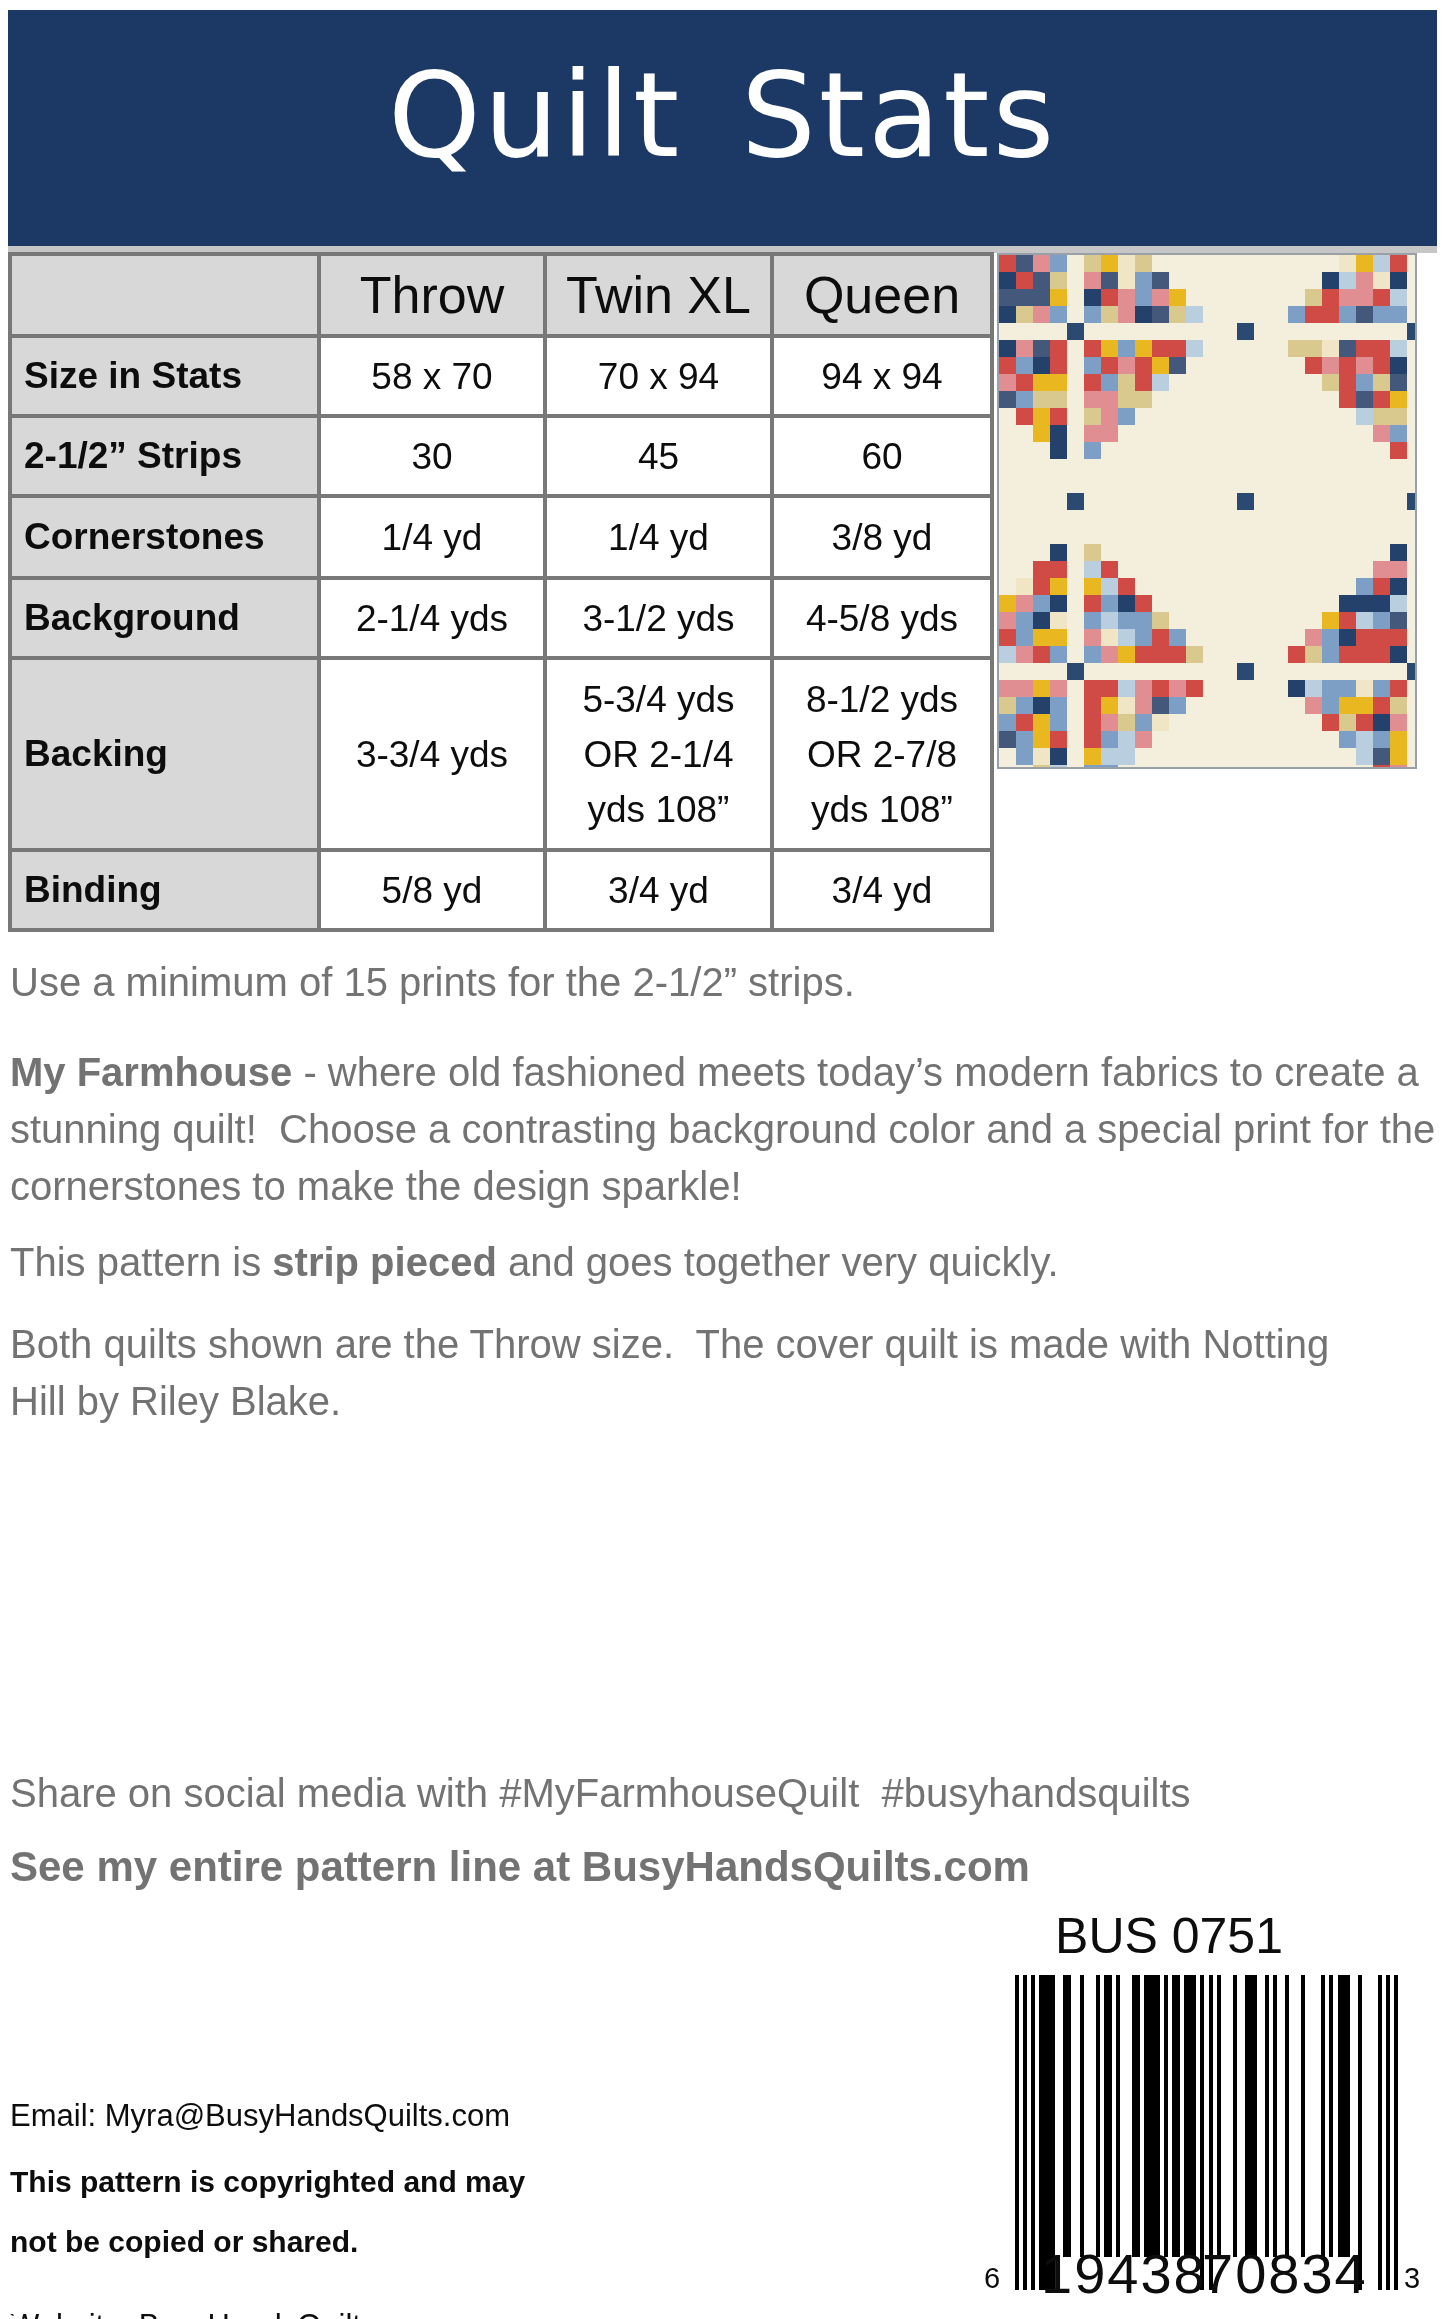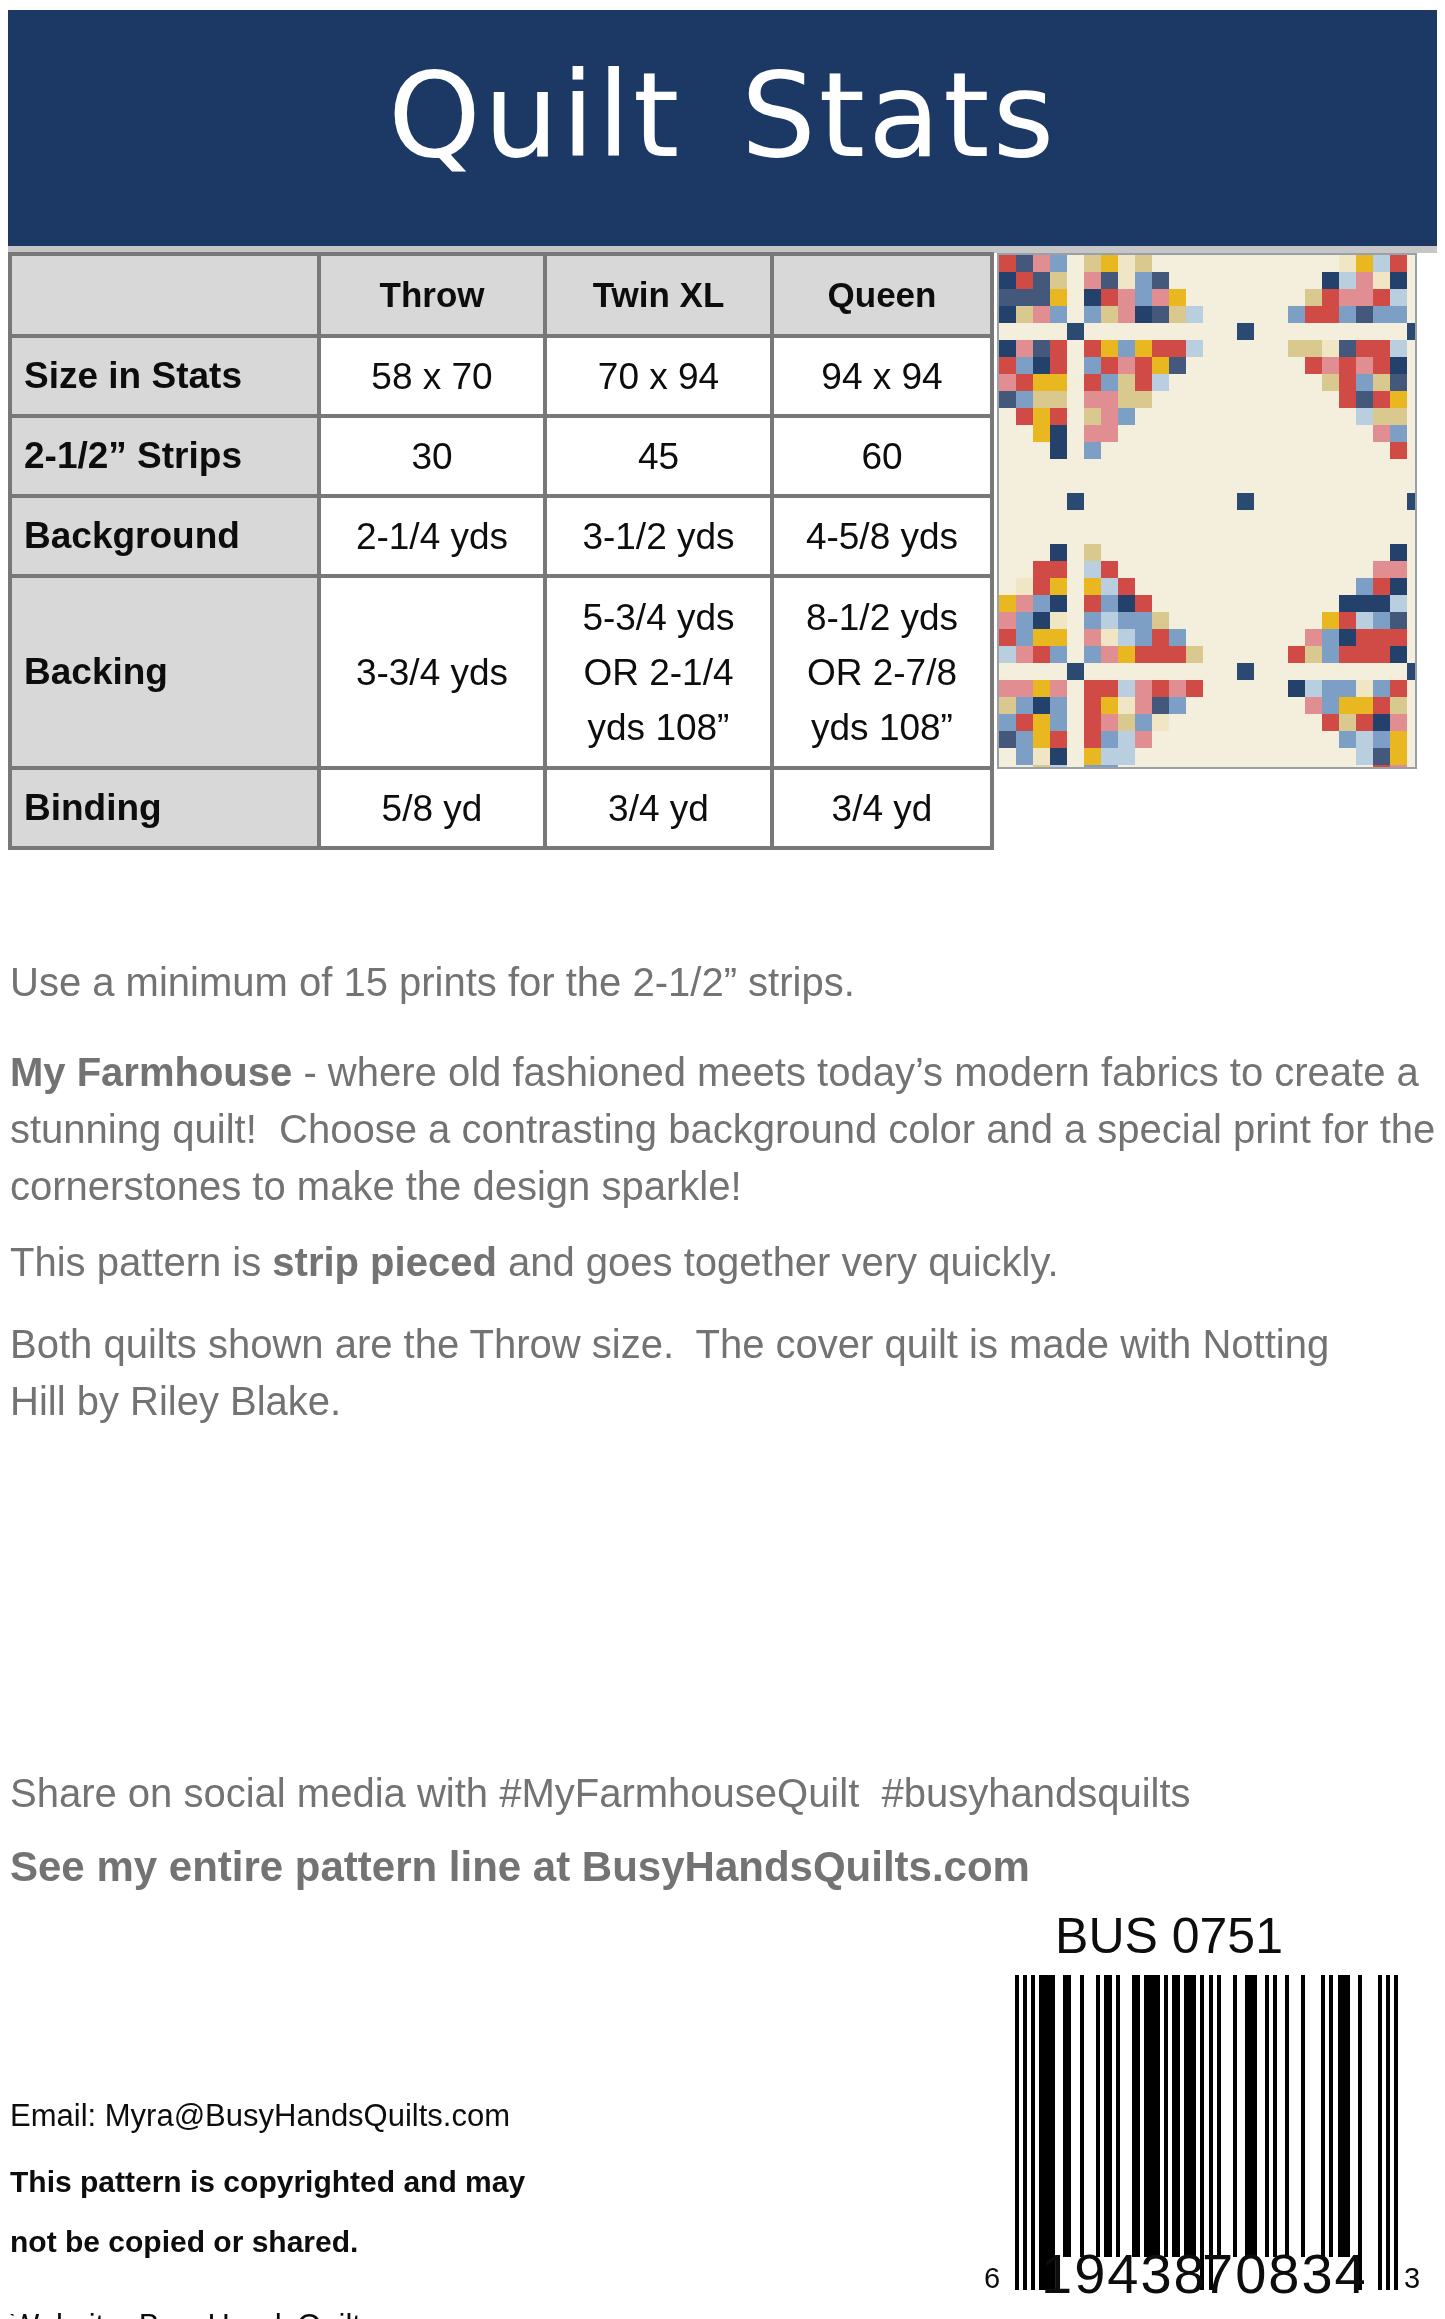--- a/index.html
+++ b/index.html
@@ -8,21 +8,21 @@
   .banner{position:absolute;left:8px;top:10px;width:1429px;height:236px;
           display:flex;align-items:center;justify-content:center;
           border-bottom:7px solid #c6c6c6;}
   .banner .title{color:#ffffff;font-family:"DejaVu Sans","Liberation Sans",sans-serif;
           font-size:118px;font-weight:400;letter-spacing:3px;word-spacing:18px;
           padding-bottom:26px;}
   table.stats{position:absolute;left:8px;top:252px;width:982px;border-collapse:collapse;
           table-layout:fixed;}
   table.stats th,table.stats td{border:4px solid #787878;vertical-align:middle;
           overflow:hidden;}
-  table.stats th{background:#d8d8d8;font-size:35px;font-weight:bold;text-align:center;}
+  table.stats th{background:#d8d8d8;font-size:52px;font-weight:normal;text-align:center;}
   table.stats td.lbl{background:#d8d8d8;font-weight:bold;font-size:37px;text-align:left;
           padding-left:12px;}
   table.stats td.val{font-size:37px;text-align:center;background:#ffffff;
           white-space:pre-line;line-height:55px;}
   .quilt{position:absolute;left:997px;top:253px;width:416px;height:512px;
           border:2px solid #9aa0a8;box-sizing:content-box;}
   .quilt svg{display:block;}
   .para{position:absolute;left:10px;font-size:40px;line-height:57px;
           white-space:pre-wrap;color:#737373;}
   .b{font-weight:bold;}
@@ -64,20 +64,26 @@
       <td class="lbl">Size in Stats</td>
       <td class="val">58 x 70</td>
       <td class="val">70 x 94</td>
       <td class="val">94 x 94</td>
     </tr>
     <tr style="height:80px">
       <td class="lbl">2-1/2” Strips</td>
       <td class="val">30</td>
       <td class="val">45</td>
       <td class="val">60</td>
+    </tr>
+    <tr style="height:82px">
+      <td class="lbl">Cornerstones</td>
+      <td class="val">1/4 yd</td>
+      <td class="val">1/4 yd</td>
+      <td class="val">3/8 yd</td>
     </tr>
     <tr style="height:80px">
       <td class="lbl">Background</td>
       <td class="val">2-1/4 yds</td>
       <td class="val">3-1/2 yds</td>
       <td class="val">4-5/8 yds</td>
     </tr>
     <tr style="height:192px">
       <td class="lbl">Backing</td>
       <td class="val">3-3/4 yds</td>

